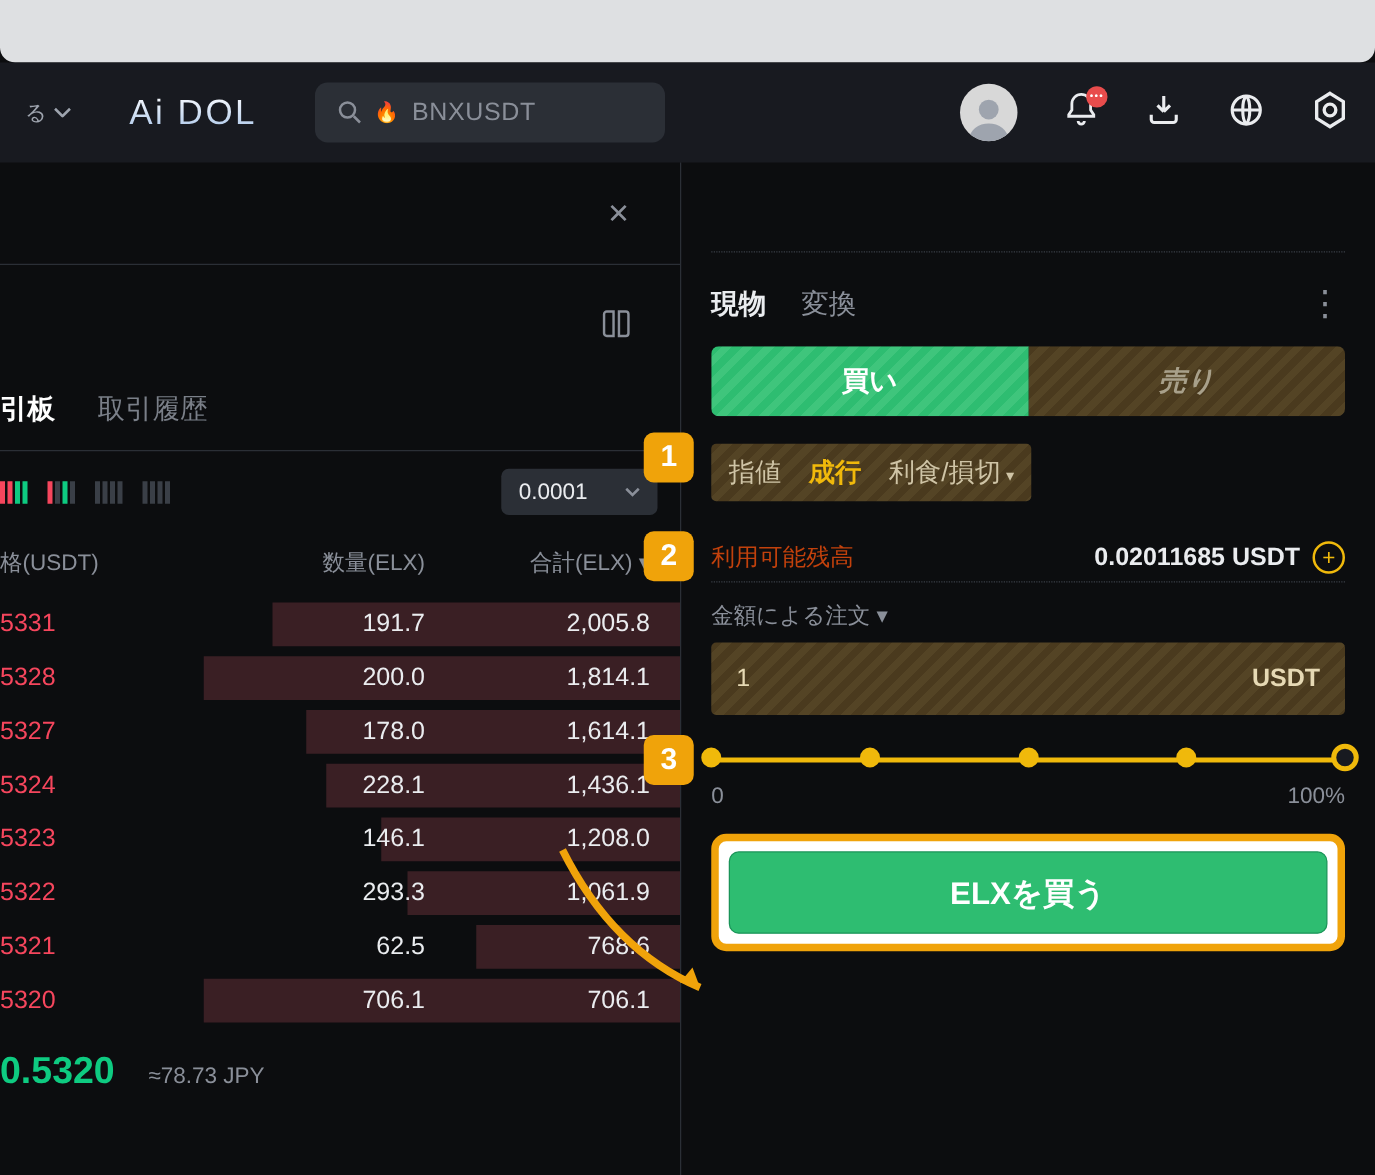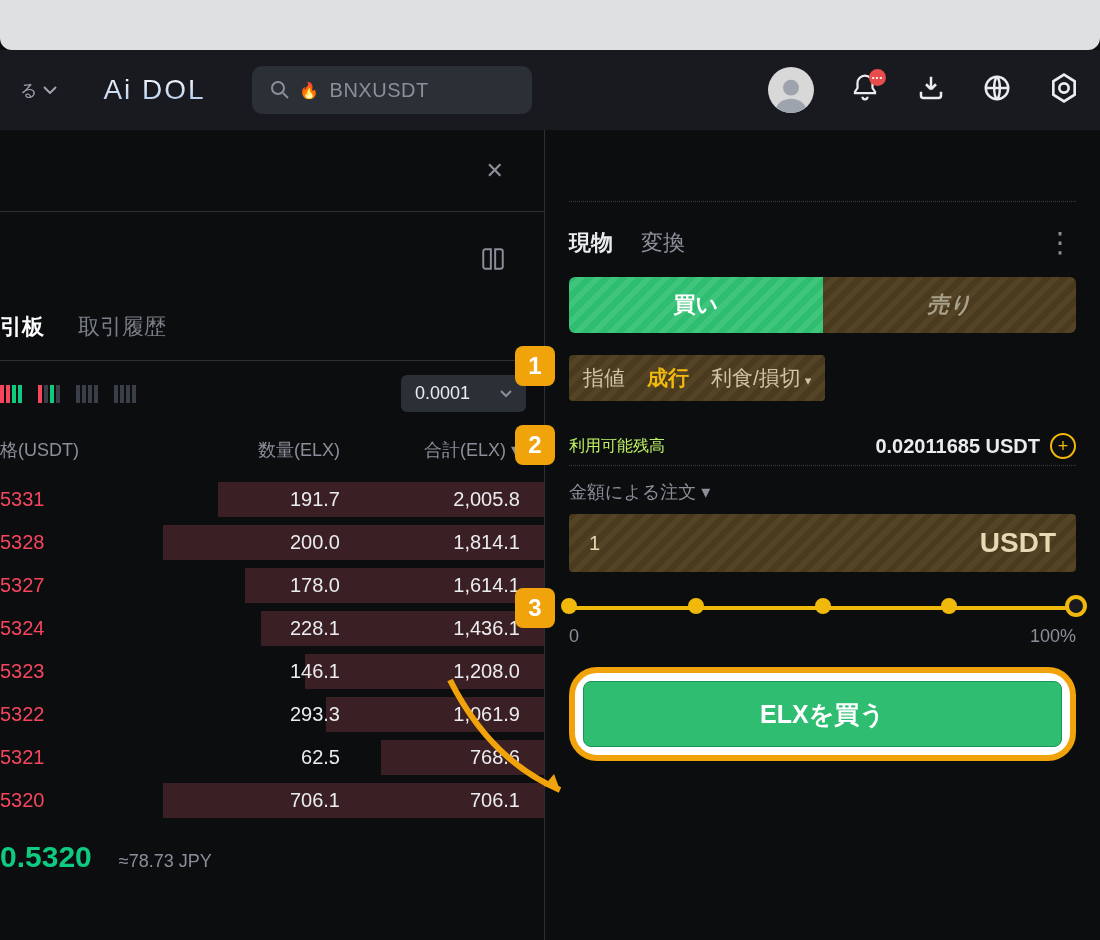--- a/index.html
+++ b/index.html
@@ -195,56 +195,56 @@
   height: 46px; padding: 0 14px; margin-top: 22px;
   border-radius: 4px; width: fit-content;
 }
 .order-types .ot { font-size: 21px; color: #cfc4a6; }
 .order-types .ot.active { color: #f0b90b; font-weight: 600; }
 .order-types .ot .chev { font-size: 13px; margin-left: 4px; }
 .balance-row {
   display: flex; align-items: center; margin-top: 32px;
   border-bottom: 1px dotted #3a3f47; padding-bottom: 6px;
 }
-.balance-row .lbl { color: #bef264; font-size: 16px; }
+.balance-row .lbl { color: #c2410c; font-size: 19px; }
 .balance-row .val { margin-left: auto; font-size: 20px; font-weight: 600; }
 .plus-circ {
   width: 26px; height: 26px; border-radius: 50%;
   border: 2px solid #f0b90b; color: #f0b90b;
   display: flex; align-items: center; justify-content: center;
   font-size: 18px; margin-left: 10px;
 }
 .order-by {
   color: #8a8f99; font-size: 18px; margin-top: 14px;
 }
 .amount-input {
   background: repeating-linear-gradient(135deg, #4a3a1e 0 6px, #544425 6px 12px);
   height: 58px; border-radius: 4px; margin-top: 10px;
   display: flex; align-items: center; padding: 0 20px;
 }
 .amount-input .val { color: #e6d9b4; font-size: 20px; }
-.amount-input .unit { margin-left: auto; color: #e6d9b4; font-size: 28px; font-weight: 600; }
+.amount-input .unit { margin-left: auto; color: #e6d9b4; font-size: 20px; font-weight: 600; }
 .slider-wrap { margin-top: 34px; }
 .slider-track {
   height: 4px; background: #f0b90b; position: relative;
 }
 .slider-node {
   width: 16px; height: 16px; border-radius: 50%;
   background: #f0b90b; border: 3px solid #f0b90b;
   position: absolute; top: -8px; transform: translateX(-50%);
 }
 .slider-node.end { width: 22px; height: 22px; border: 4px solid #f0b90b; background: #181a20; top: -11px; }
 .slider-labels {
   display: flex; justify-content: space-between;
   color: #8a8f99; font-size: 18px; margin-top: 16px;
 }
 .buy-btn-wrap {
   margin-top: 20px;
   border: 6px solid #f0a30a;
-  border-radius: 28px;
+  border-radius: 12px;
   padding: 8px;
   background: #fff;
 }
 .buy-btn {
   background: #2ebd71; color: #fff;
   height: 66px; border-radius: 8px;
   display: flex; align-items: center; justify-content: center;
   font-size: 25px; font-weight: 700;
   border: 1px solid #1a9458;
 }

